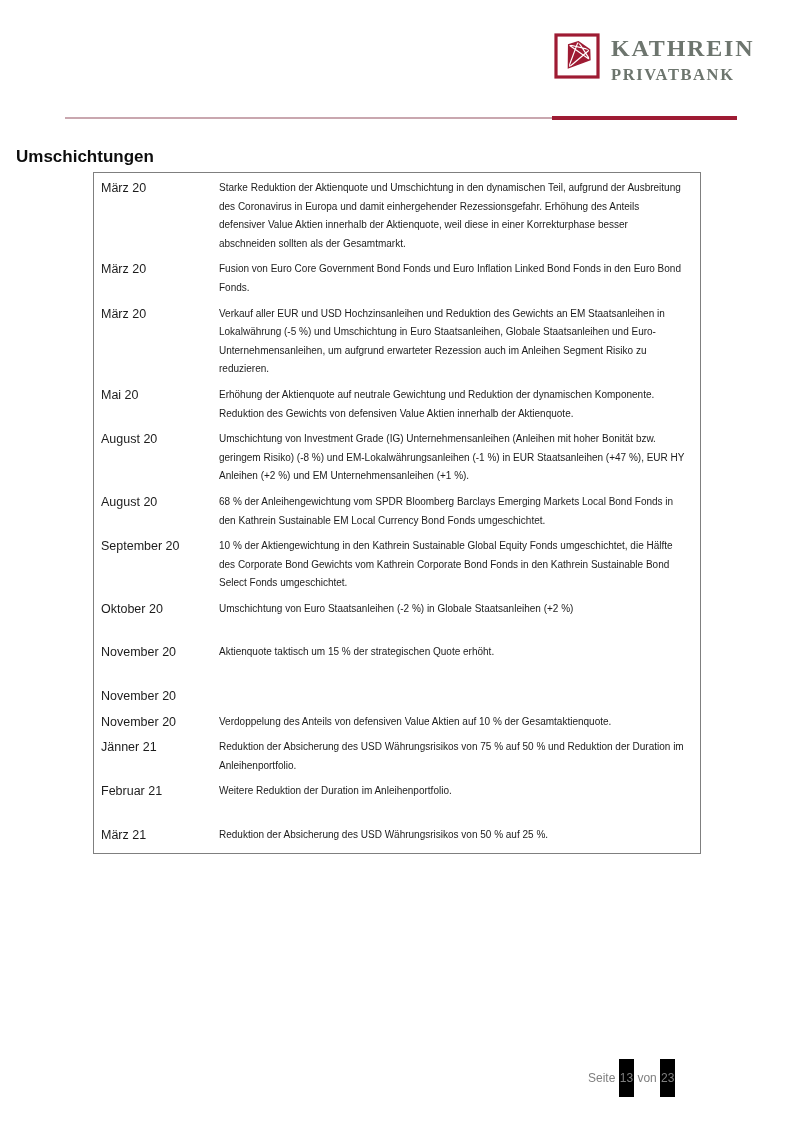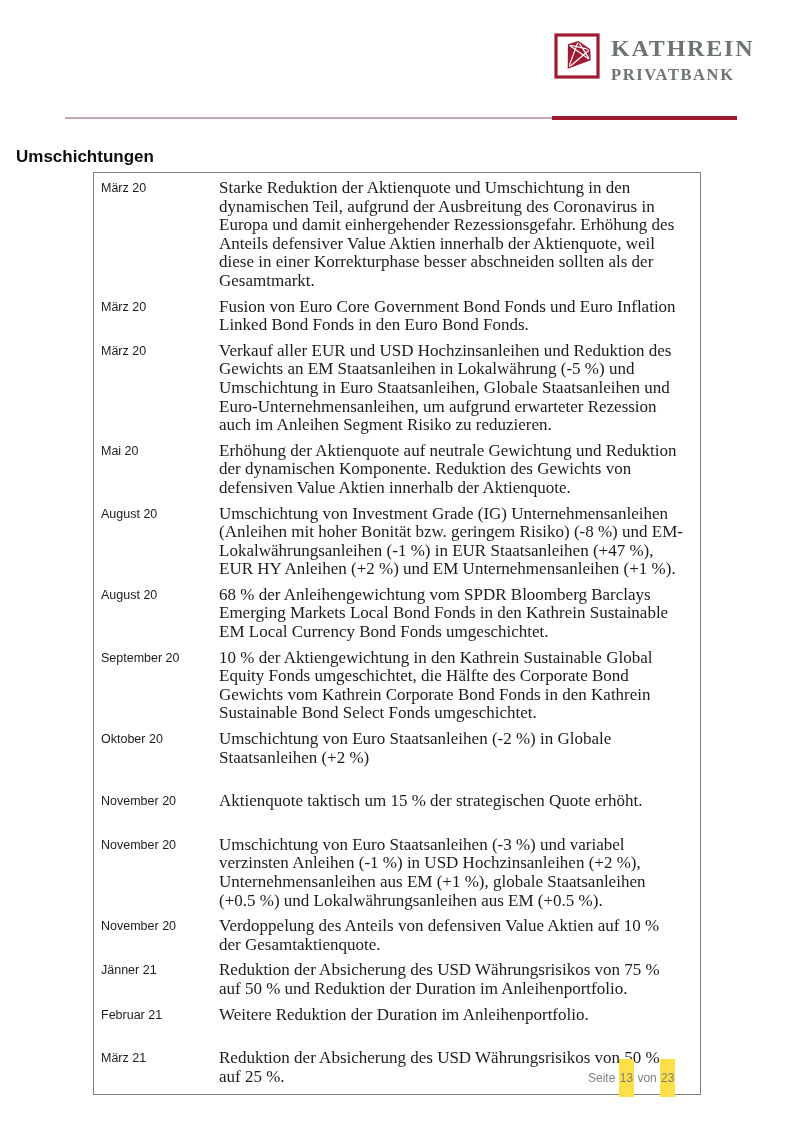--- a/index.html
+++ b/index.html
@@ -49,29 +49,29 @@
   .row { display:flex; margin-bottom:7px; }
   .row.gap-after { margin-bottom:25px; }
   .cell-date {
     flex:0 0 125px; width:125px; box-sizing:border-box;
     padding-left:7px;
     font-size:12.5px; line-height:18.6px;
   }
   .cell-text {
     flex:1;
     padding-right:7px;
-    font-size:17px; line-height:18.6px;font-family:Liberation Serif, serif;
+    font-size:10px; line-height:18.6px;
   }
 
   
   .footer {
     position:absolute; top:1071px; left:588px;
     font-size:12px; color:#7f7f7f; white-space:nowrap;
   }
-  .shaded { background:#fde047; padding:12px 1px; }
+  .shaded { background:#000000; padding:12px 1px; }
 </style>
 </head>
 <body>
 
 <div class="page">
 
   <div class="logo">
     <svg class="logo-icon" width="46" height="46" viewBox="0 0 46 46" aria-hidden="true">
       <rect x="2" y="2" width="42" height="42" fill="#ffffff" stroke="#9e1b33" stroke-width="3.2"></rect>
       <g transform="translate(23,22.5) rotate(35)">
@@ -134,21 +134,20 @@
       <div class="cell-text">Umschichtung von Euro Staatsanleihen (-2 %) in Globale Staatsanleihen (+2 %)</div>
     </div>
 
     <div class="row gap-after">
       <div class="cell-date">November 20</div>
       <div class="cell-text">Aktienquote taktisch um 15 % der strategischen Quote erhöht.</div>
     </div>
 
     <div class="row">
       <div class="cell-date">November 20</div>
-      <div class="cell-text">Umschichtung von Euro Staatsanleihen (-3 %) und variabel verzinsten Anleihen (-1 %) in USD Hochzinsanleihen (+2 %), Unternehmensanleihen aus EM (+1 %), globale Staatsanleihen (+0.5 %) und Lokalwährungsanleihen aus EM (+0.5 %).</div>
     </div>
 
     <div class="row">
       <div class="cell-date">November 20</div>
       <div class="cell-text">Verdoppelung des Anteils von defensiven Value Aktien auf 10 % der Gesamtaktienquote.</div>
     </div>
 
     <div class="row">
       <div class="cell-date">Jänner 21</div>
       <div class="cell-text">Reduktion der Absicherung des USD Währungsrisikos von 75 % auf 50 % und Reduktion der Duration im Anleihenportfolio.</div>

